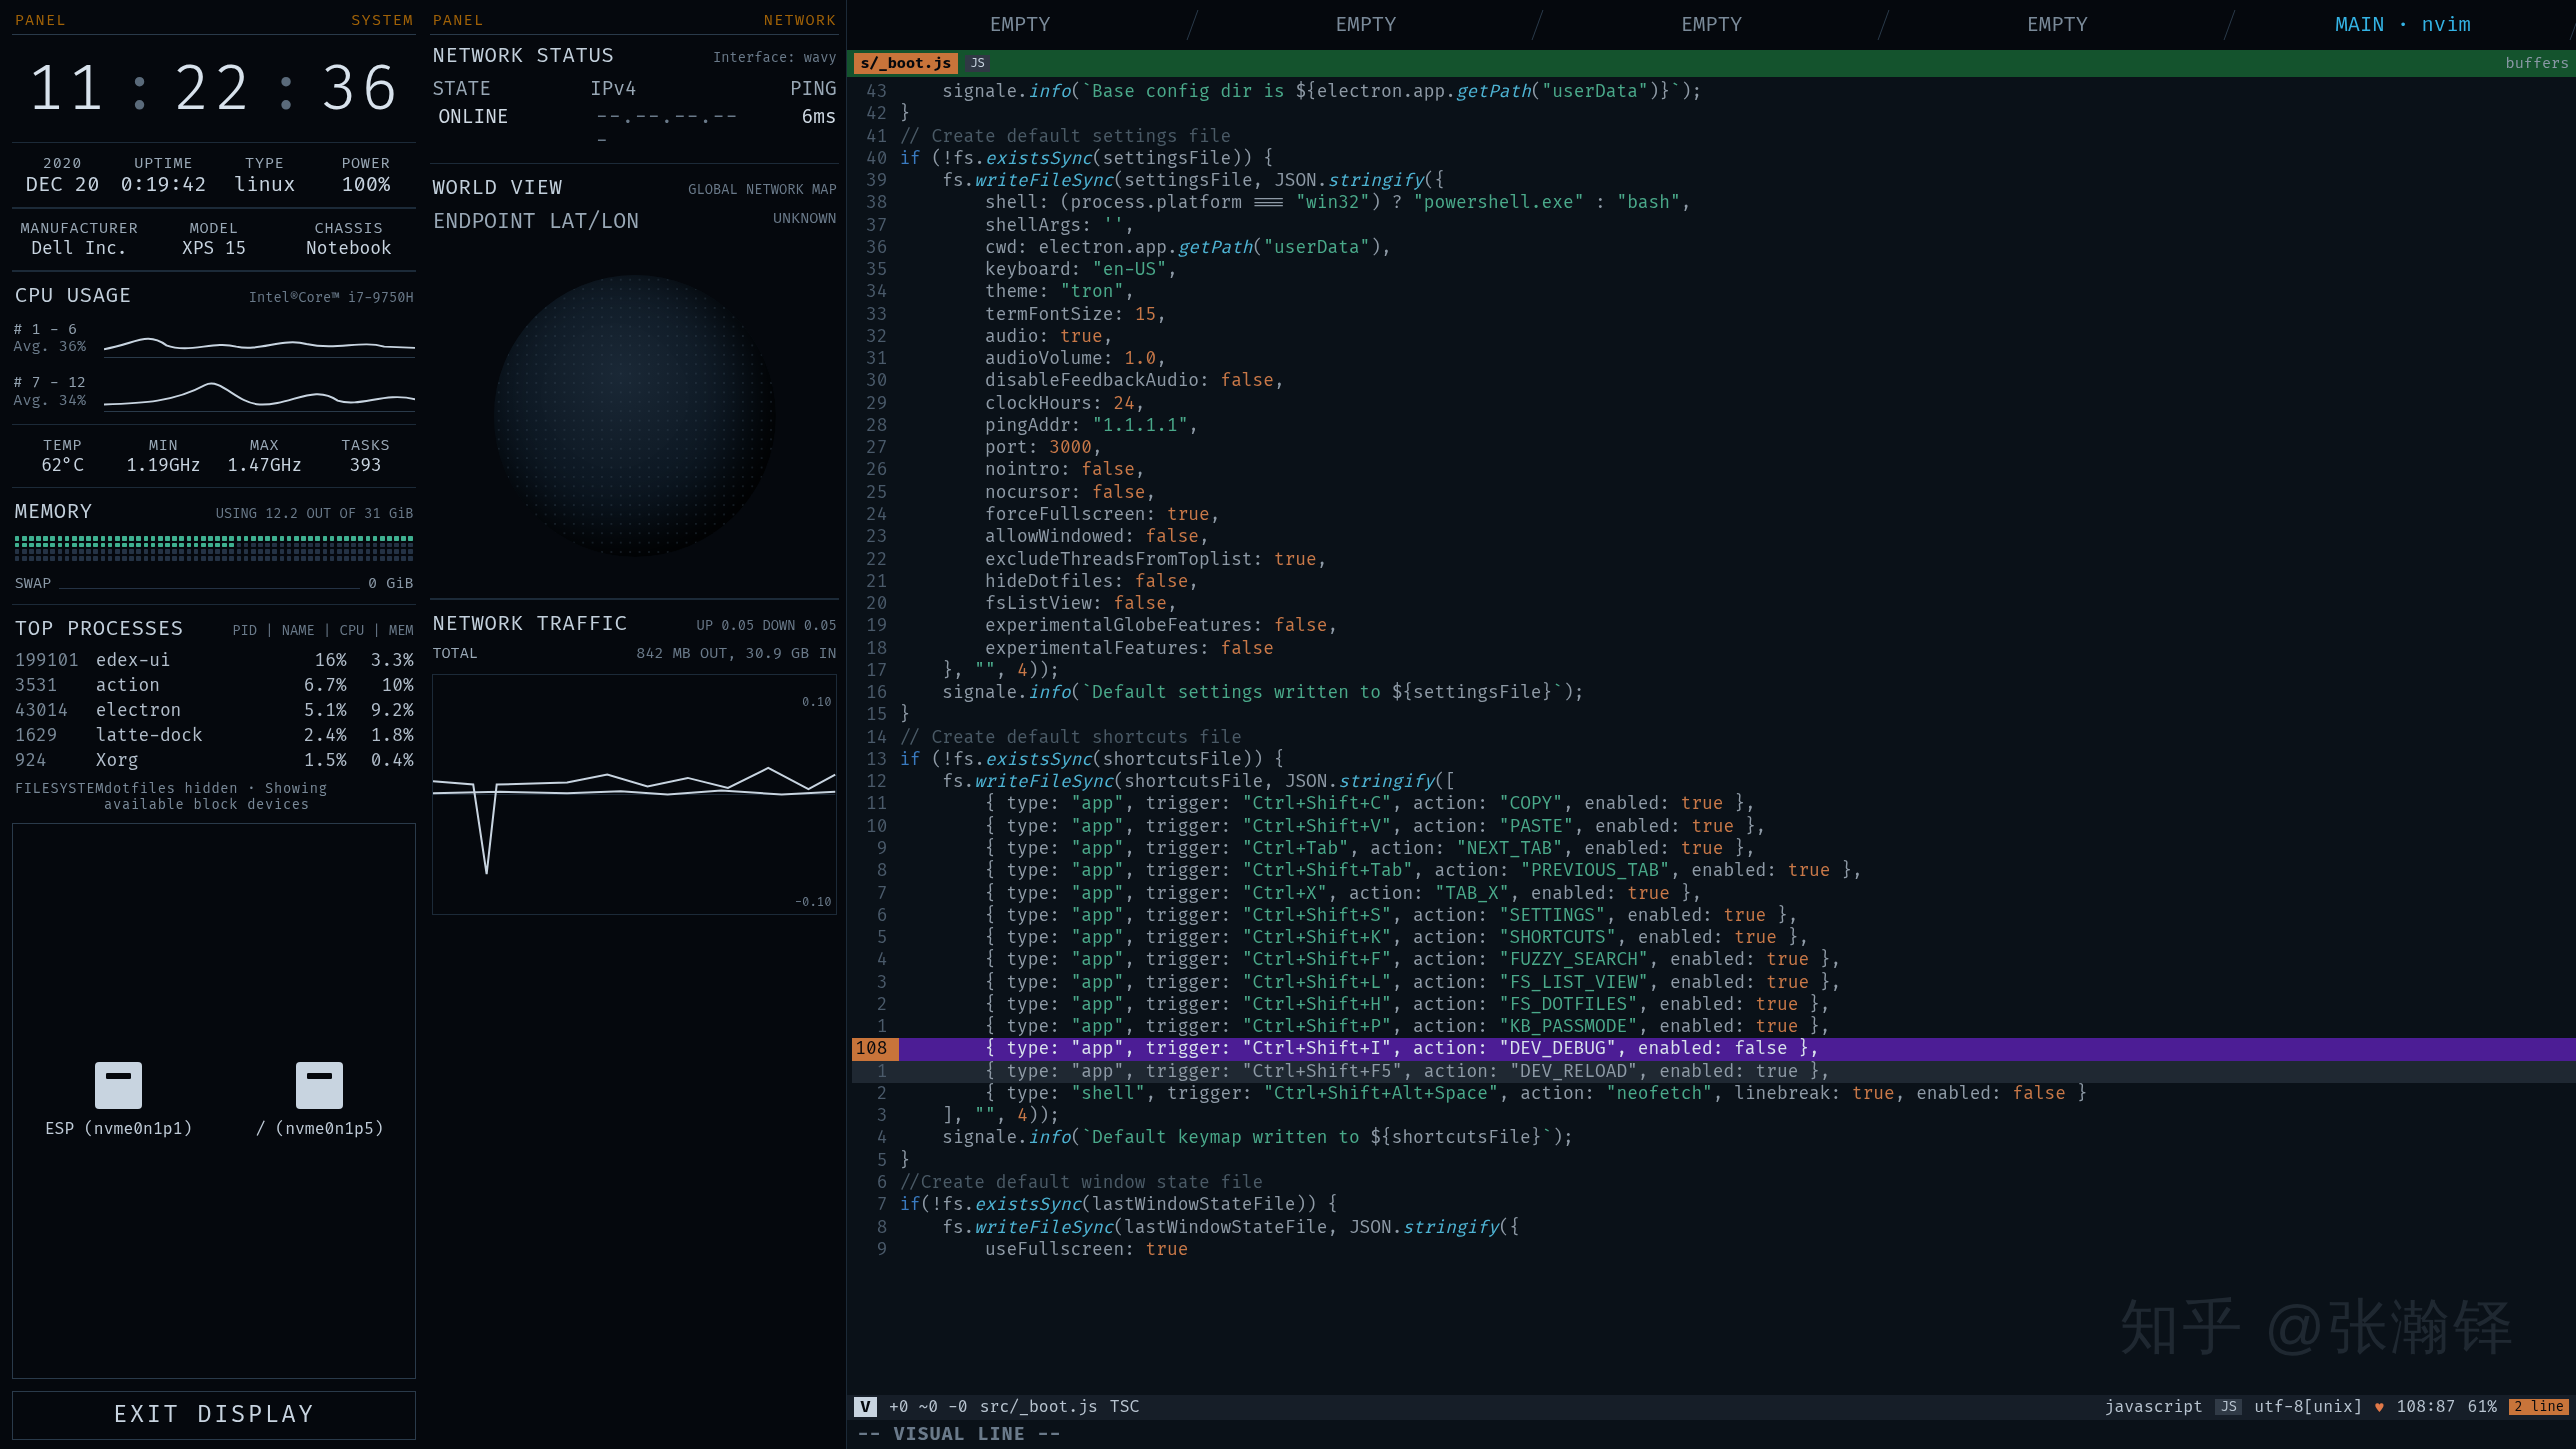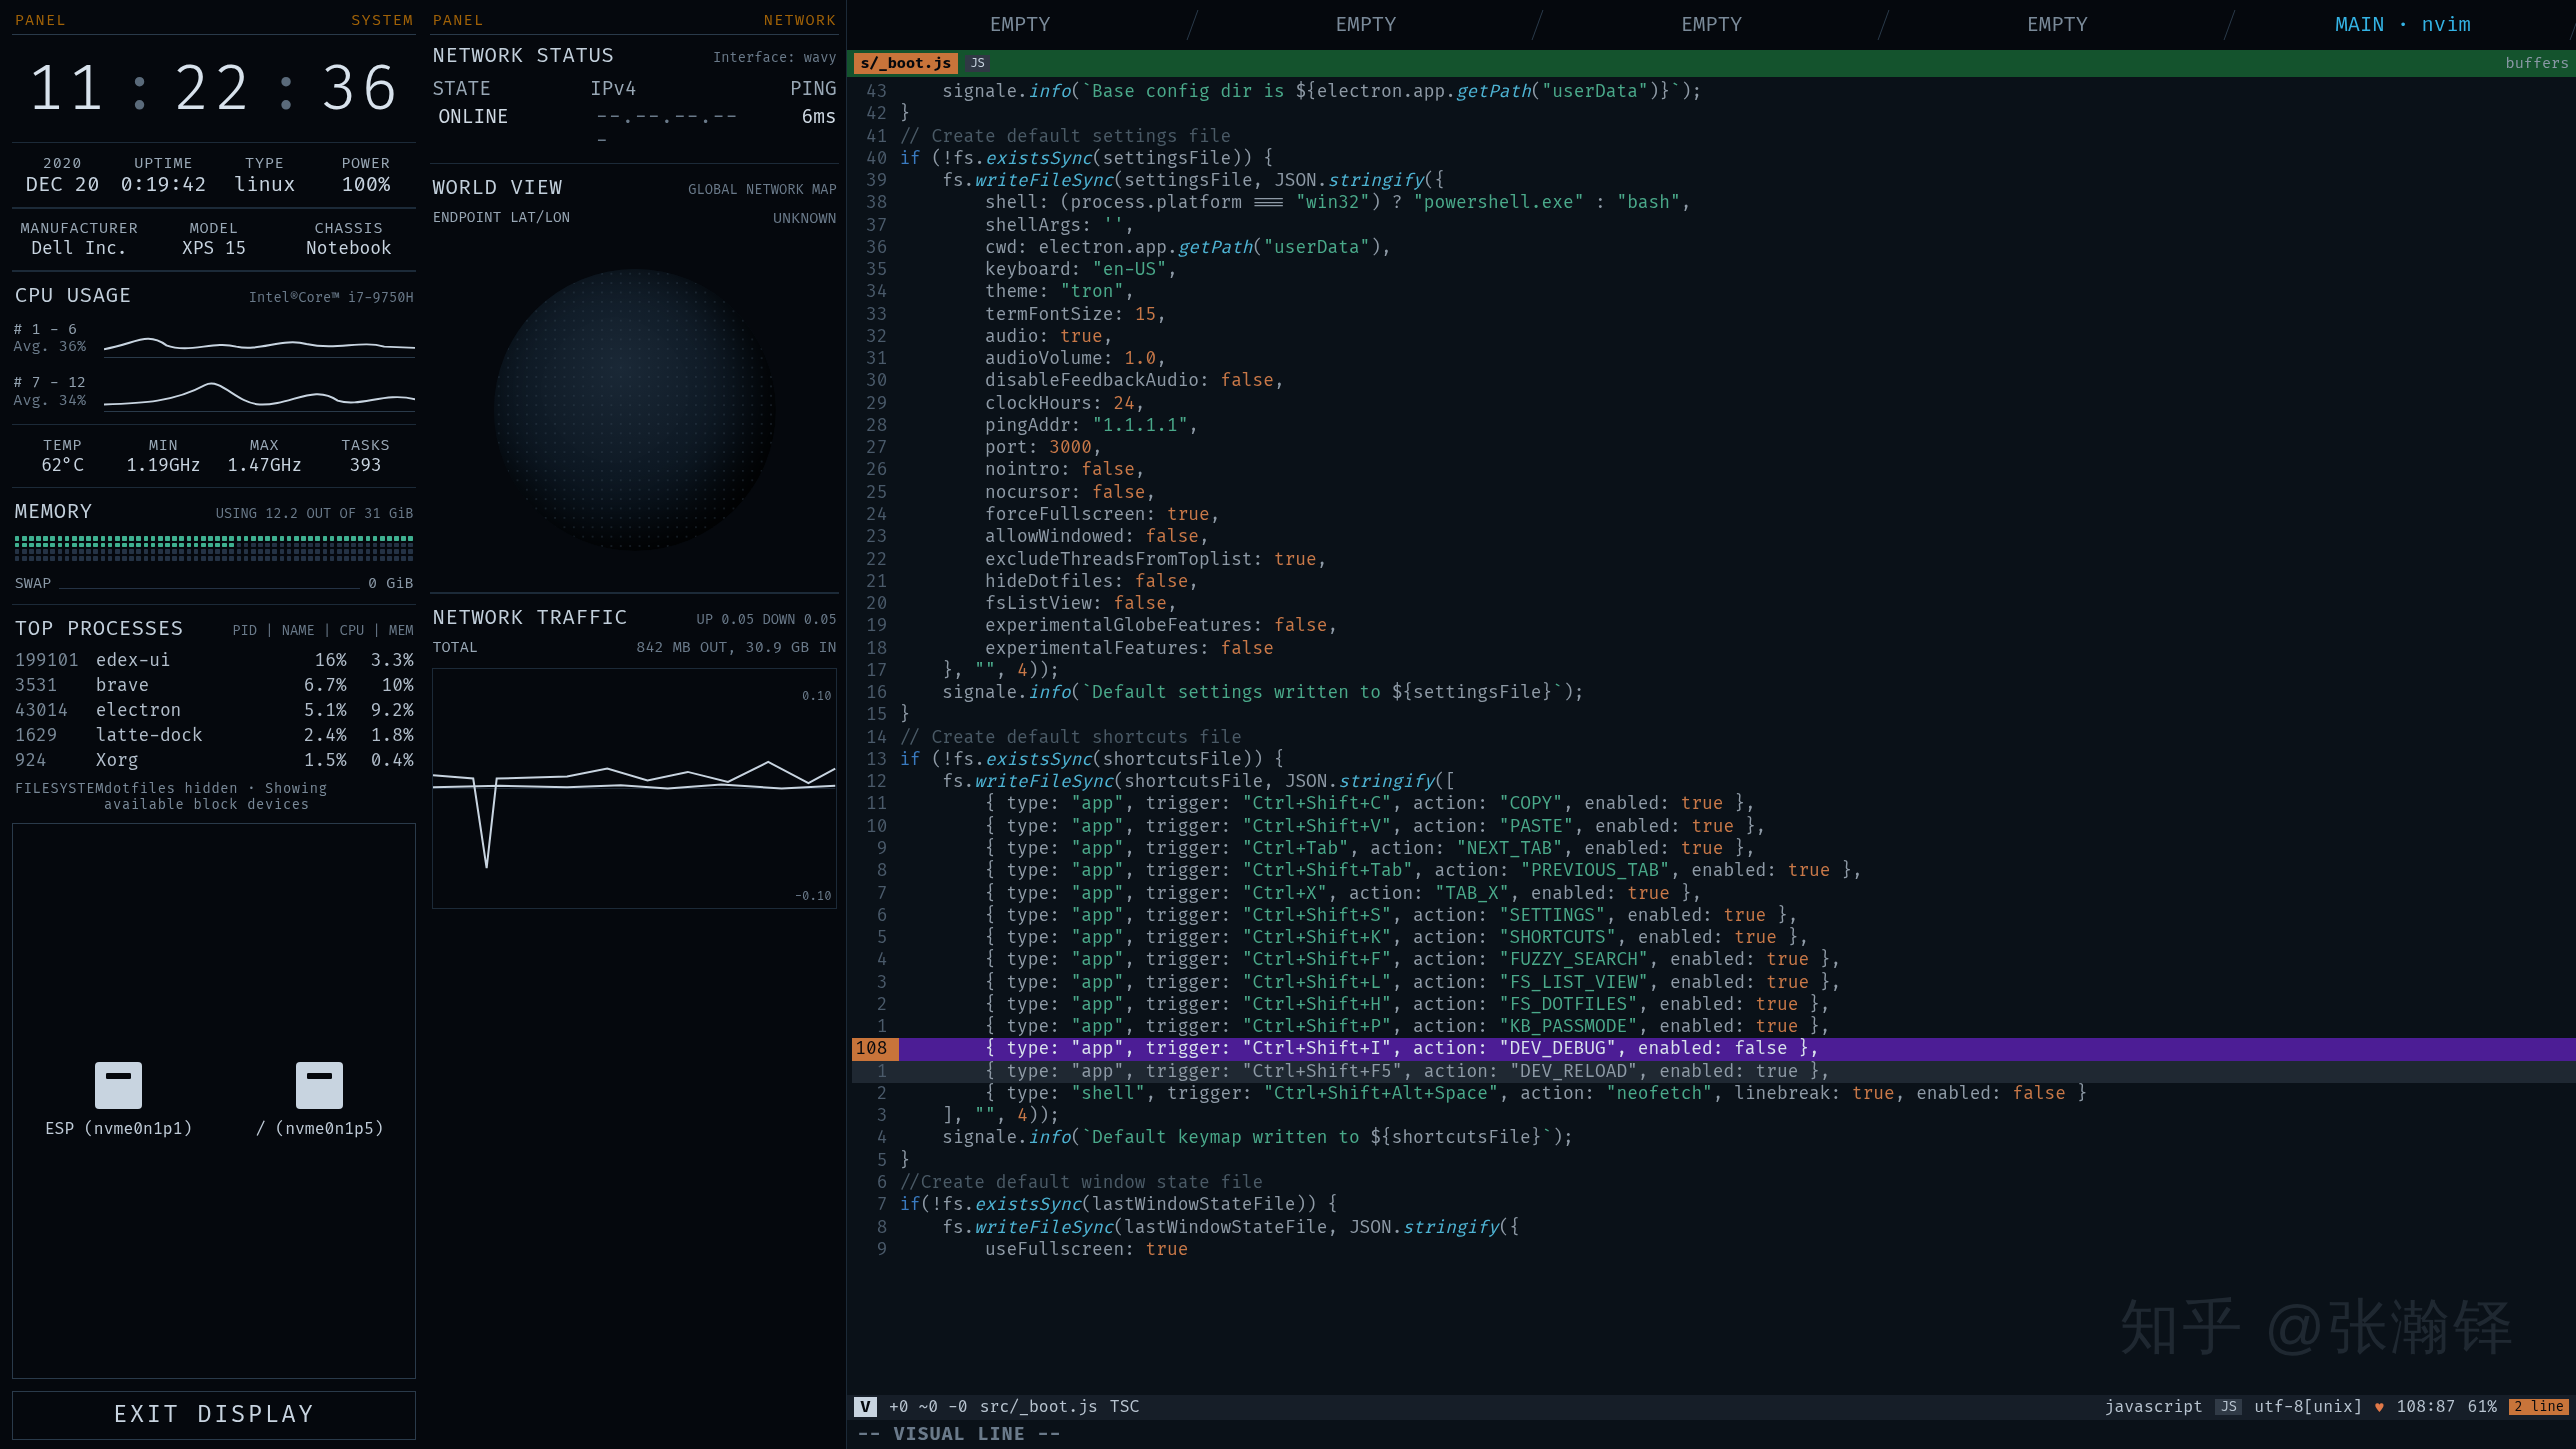--- a/index.html
+++ b/index.html
@@ -420,21 +420,21 @@
     </div>
     <div id="proclist">
         <div class="proc">
           <span class="pid">199101</span>
           <span class="name">edex-ui</span>
           <span class="cpu">16%</span>
           <span class="mem">3.3%</span>
         </div>
         <div class="proc">
           <span class="pid">3531</span>
-          <span class="name">brave</span>
+          <span class="name">action</span>
           <span class="cpu">6.7%</span>
           <span class="mem">10%</span>
         </div>
         <div class="proc">
           <span class="pid">43014</span>
           <span class="name">electron</span>
           <span class="cpu">5.1%</span>
           <span class="mem">9.2%</span>
         </div>
         <div class="proc">
@@ -502,21 +502,21 @@
             <span class="v">6ms</span>
           </div>
       </div>
     </div>
     <div class="hr"></div>
     <div class="sect-title">
       <span class="big">WORLD VIEW</span>
         <span class="sub">GLOBAL NETWORK MAP</span>
     </div>
     <div class="kvrow">
-      <span class="k" style="font-size:14px">ENDPOINT LAT/LON</span>
+      <span class="k" style="font-size:21px">ENDPOINT LAT/LON</span>
       <span class="sub" style="font-size:14.8px;color:#6a7a8a">UNKNOWN</span>
     </div>
     <div class="globe">
         <div class="sphere"></div>
       </div>
     <div class="hr"></div>
     <div class="sect-title">
       <span class="big">NETWORK TRAFFIC</span>
         <span class="sub">UP 0.05 DOWN 0.05</span>
     </div>

